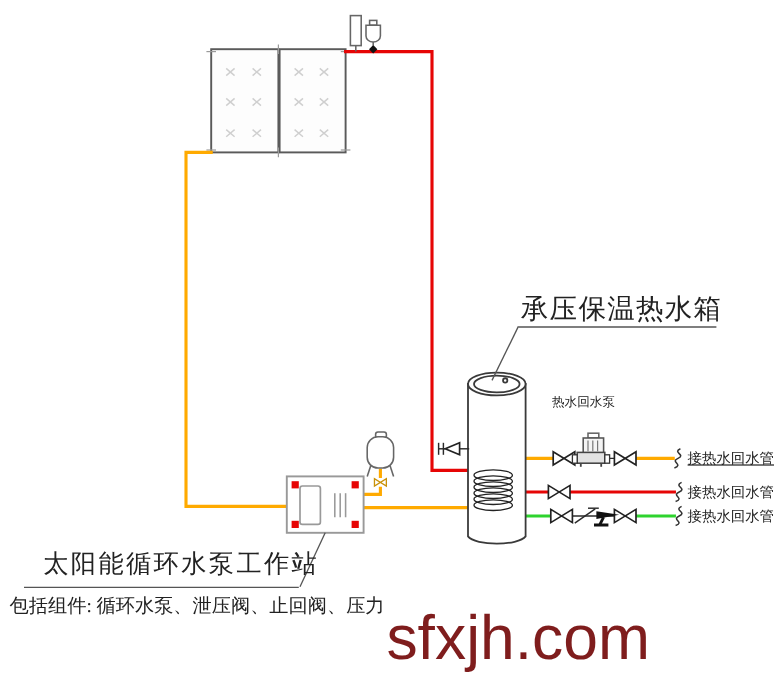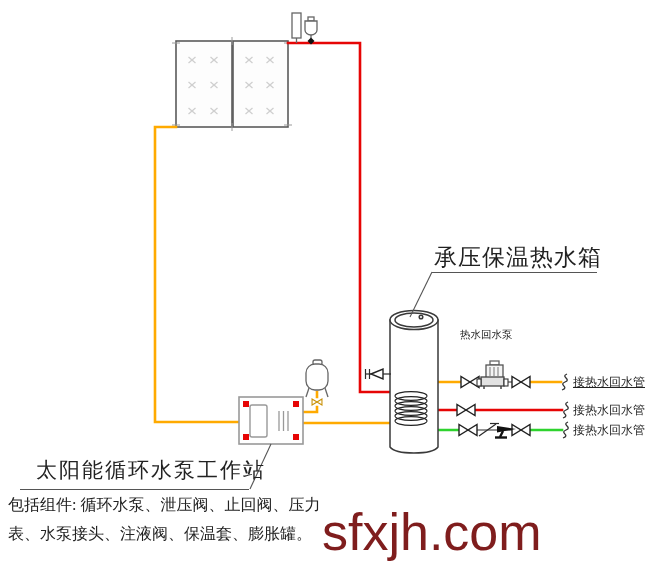--- a/index.html
+++ b/index.html
@@ -182,16 +182,15 @@
   <line class="ldr" x1="271" y1="444" x2="250" y2="489"></line>
 </svg>
 
 <div class="lbl" id="tank-label">承压保温热水箱</div>
 <div class="lbl" id="pump-label">热水回水泵</div>
 <div class="lbl" id="lbl-hot-return">接热水回水管</div>
 <div class="lbl" id="lbl-hot-supply">接热水回水管</div>
 <div class="lbl" id="lbl-cold-makeup">接热水回水管</div>
 <div class="lbl" id="station-title">太阳能循环水泵工作站</div>
 <div class="lbl" id="components-1">包括组件: 循环水泵、泄压阀、止回阀、压力</div>
-<div class="lbl" id="components-2">表、水泵接头、注液阀、保温套、膨胀罐。</div>
 <div class="lbl" id="watermark">sfxjh.com</div>
 
 </div>
 
 </body></html>

